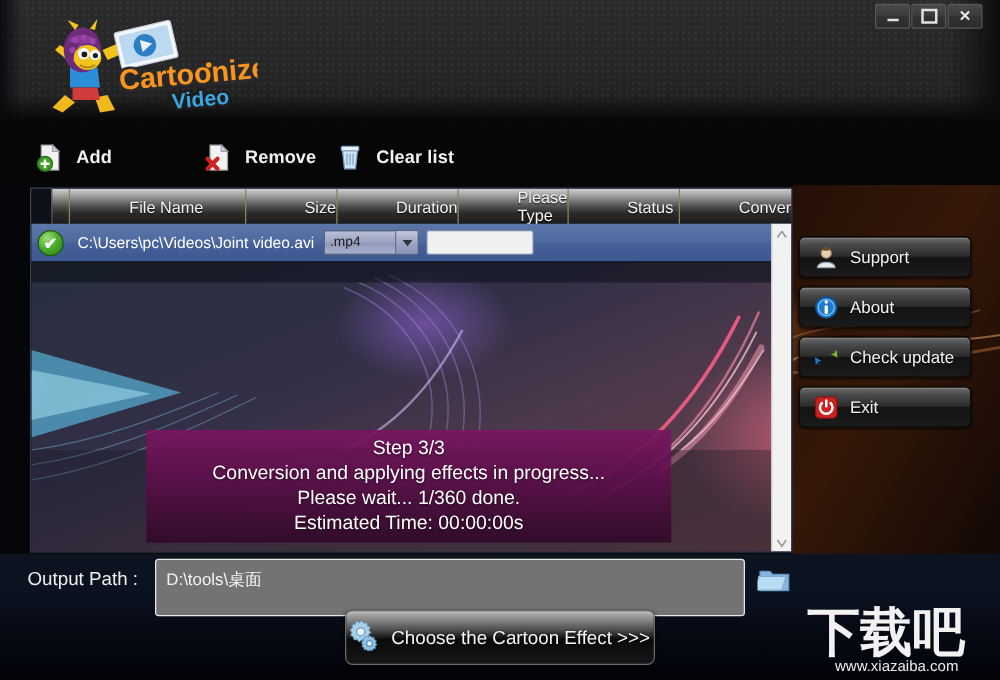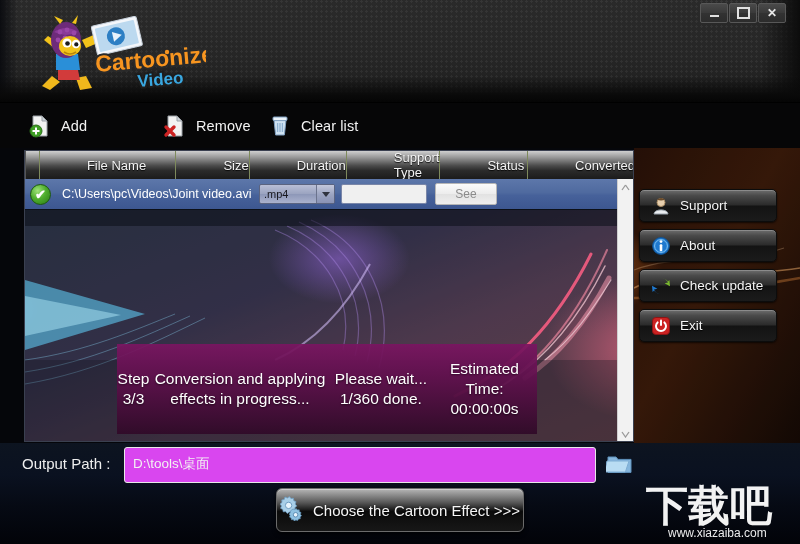--- a/index.html
+++ b/index.html
@@ -27,29 +27,29 @@
   .winbtn.min span{display:block;width:9px;height:2px;background:#e0e0e0;margin-top:5px;}
   .winbtn.max span{display:block;width:9px;height:8px;border:2px solid #e0e0e0;}
   .winbtn.close span{font-size:12px;line-height:1;}
 
   
   .logo{position:absolute;left:36px;top:14px;width:170px;height:78px;}
   .logo svg{display:block;}
 
   
   .toolbar{position:absolute;left:0;top:103px;width:800px;height:45px;background:#060607;}
-  .tb-item{position:absolute;top:8px;height:30px;display:flex;align-items:center;gap:9px;cursor:pointer;}
+  .tb-item{position:absolute;top:8px;height:30px;display:flex;align-items:center;gap:9px;cursor:pointer;font-weight:bold;}
   .tb-item .lbl{color:#f2f2f2;font-size:14.5px;letter-spacing:.1px;}
   .tb-ic{width:24px;height:24px;position:relative;}
 
   
   .panel{position:absolute;left:24px;top:150px;width:610px;height:292px;background:#0c1018;
     border:1px solid #3a4050;box-sizing:border-box;overflow:hidden;}
 
-  .thead{position:absolute;left:0;top:0;width:610px;height:28px;display:flex;
+  .thead{position:absolute;left:16px;top:0;width:610px;height:28px;display:flex;
     background:linear-gradient(180deg,#cfcfcf 0%,#9a9a9a 22%,#4c4c4c 52%,#2b2b2b 70%,#1b1b1b 100%);gap:40px;}
   .th{height:28px;display:flex;align-items:center;box-sizing:border-box;
     border-right:1px solid #7e8a5c;color:#f4f4f4;font-size:13px;padding-left:7px;
     text-shadow:0 1px 1px rgba(0,0,0,.9);}
   .th:first-child{border-left:1px solid #555;}
   .th.c0{width:30px;padding:0;}
   .th.c1{width:200px;}
   .th.c2{width:60px;}
   .th.c3{width:62px;}
   .th.c4{width:82px;}
@@ -91,21 +91,21 @@
   .seebtn{width:62px;height:22px;box-sizing:border-box;display:flex;align-items:center;justify-content:center;
     background:linear-gradient(180deg,#fbfbfb 0%,#ededed 48%,#e2e2e2 52%,#efefef 100%);
     border:1px solid #b6b6b6;border-radius:2px;color:#8a8a8a;font-size:12px;cursor:pointer;}
 
   
   .preview{position:absolute;left:0;top:59px;width:595px;height:232px;overflow:hidden;background:#141a26;}
   .preview svg{display:block;}
 
   .overlay{position:absolute;left:92px;top:193px;width:420px;height:90px;
     background:linear-gradient(180deg,rgba(122,21,97,.93) 0%,rgba(96,16,77,.93) 38%,rgba(48,10,40,.94) 100%);
-    display:flex;flex-direction:row;align-items:center;justify-content:center;z-index:12;}
+    display:flex;flex-direction:column;align-items:center;justify-content:center;z-index:12;}
   .overlay .ln{color:#fff;font-size:15.5px;line-height:20px;text-align:center;text-shadow:0 1px 2px rgba(0,0,0,.6);}
 
   
   .vsb{position:absolute;right:0;top:28px;width:15px;height:263px;background:#f2f2f2;border-left:1px solid #cfcfcf;z-index:20;cursor:pointer;}
   .vsb .ar{width:15px;height:16px;display:flex;align-items:center;justify-content:center;color:#8c8c8c;font-size:9px;}
   .vsb .ar.dn{position:absolute;bottom:0;left:0;}
 
   
   .rightbg{position:absolute;left:634px;top:148px;width:166px;height:300px;overflow:hidden;}
 
@@ -115,22 +115,22 @@
     background:linear-gradient(180deg,#6e6e6e 0%,#4a4a4a 18%,#2b2b2b 48%,#131313 52%,#1b1b1b 100%);
     box-shadow:inset 0 1px 0 rgba(255,255,255,.22),0 1px 2px rgba(0,0,0,.7);}
   .sbtn .lbl{color:#f4f4f4;font-size:13.5px;text-shadow:0 1px 1px rgba(0,0,0,.9);}
   .sbtn .ic{width:20px;height:20px;flex:0 0 20px;}
 
   
   .bottom{position:absolute;left:0;top:443px;width:800px;height:101px;
     background:linear-gradient(180deg,#0d1420 0%,#0a1120 32%,#060a14 62%,#020308 100%);}
 
   .oplabel{position:absolute;left:22px;top:455px;color:#eee;font-size:15px;}
-  .opinput{position:absolute;left:124px;top:447px;width:472px;height:36px;box-sizing:border-box;
-    background:#d946ef;border:1px solid #e8e8e8;border-radius:3px;color:#f2f2f2;font-size:13.5px;
+  .opinput{position:absolute;left:124px;top:447px;width:472px;height:46px;box-sizing:border-box;
+    background:#737373;border:1px solid #e8e8e8;border-radius:3px;color:#f2f2f2;font-size:13.5px;
     padding:0 8px;line-height:32px;cursor:text;white-space:nowrap;overflow:hidden;}
   .browse{position:absolute;left:606px;top:452px;width:28px;height:24px;cursor:pointer;}
 
   .effectbtn{position:absolute;left:276px;top:488px;width:248px;height:44px;box-sizing:border-box;
     display:flex;align-items:center;gap:10px;border:1px solid #6b6b6b;border-radius:6px;
     background:linear-gradient(180deg,#b6b6b6 0%,#8d8d8d 14%,#555 33%,#1d1d1d 49%,#0b0b0b 53%,#171717 100%);
     box-shadow:inset 0 1px 0 rgba(255,255,255,.35),0 2px 4px rgba(0,0,0,.75);cursor:pointer;}
   .effectbtn .lbl{color:#f6f6f6;font-size:15px;text-shadow:0 1px 2px rgba(0,0,0,.9);}
 
   
@@ -274,43 +274,40 @@
     </svg>
   </div>
 
   <div class="panel">
 
     <div class="thead">
       <div class="th c0"></div>
       <div class="th c1">File Name</div>
       <div class="th c2">Size</div>
       <div class="th c3">Duration</div>
-      <div class="th c4">Support Type</div>
+      <div class="th c4">Please Type</div>
       <div class="th c5">Status</div>
       <div class="th c6">Converted</div>
     </div>
 
     <div class="trow">
       <div class="td c0">
         <span class="chk">✔</span>
       </div>
       <div class="td c1">C:\Users\pc\Videos\Joint video.avi</div>
       <div class="td c4">
         <span class="sel">
           <span class="v">.mp4</span>
           <span class="arw">
               <i></i>
             </span>
         </span>
       </div>
       <div class="td c5">
         <span class="pbar"><span class="fill" style="width: 88%;"></span></span>
-      </div>
-      <div class="td c6">
-        <span class="seebtn">See</span>
       </div>
     </div>
 
     <div class="preview">
       <svg width="595" height="232" viewBox="0 0 595 232" preserveAspectRatio="none">
         <defs>
           <linearGradient id="pvbg" x1="0" y1="0" x2="1" y2="1">
             <stop offset="0" stop-color="#2b3446"></stop>
             <stop offset="38%" stop-color="#3a3550"></stop>
             <stop offset="62%" stop-color="#5e4157"></stop>

